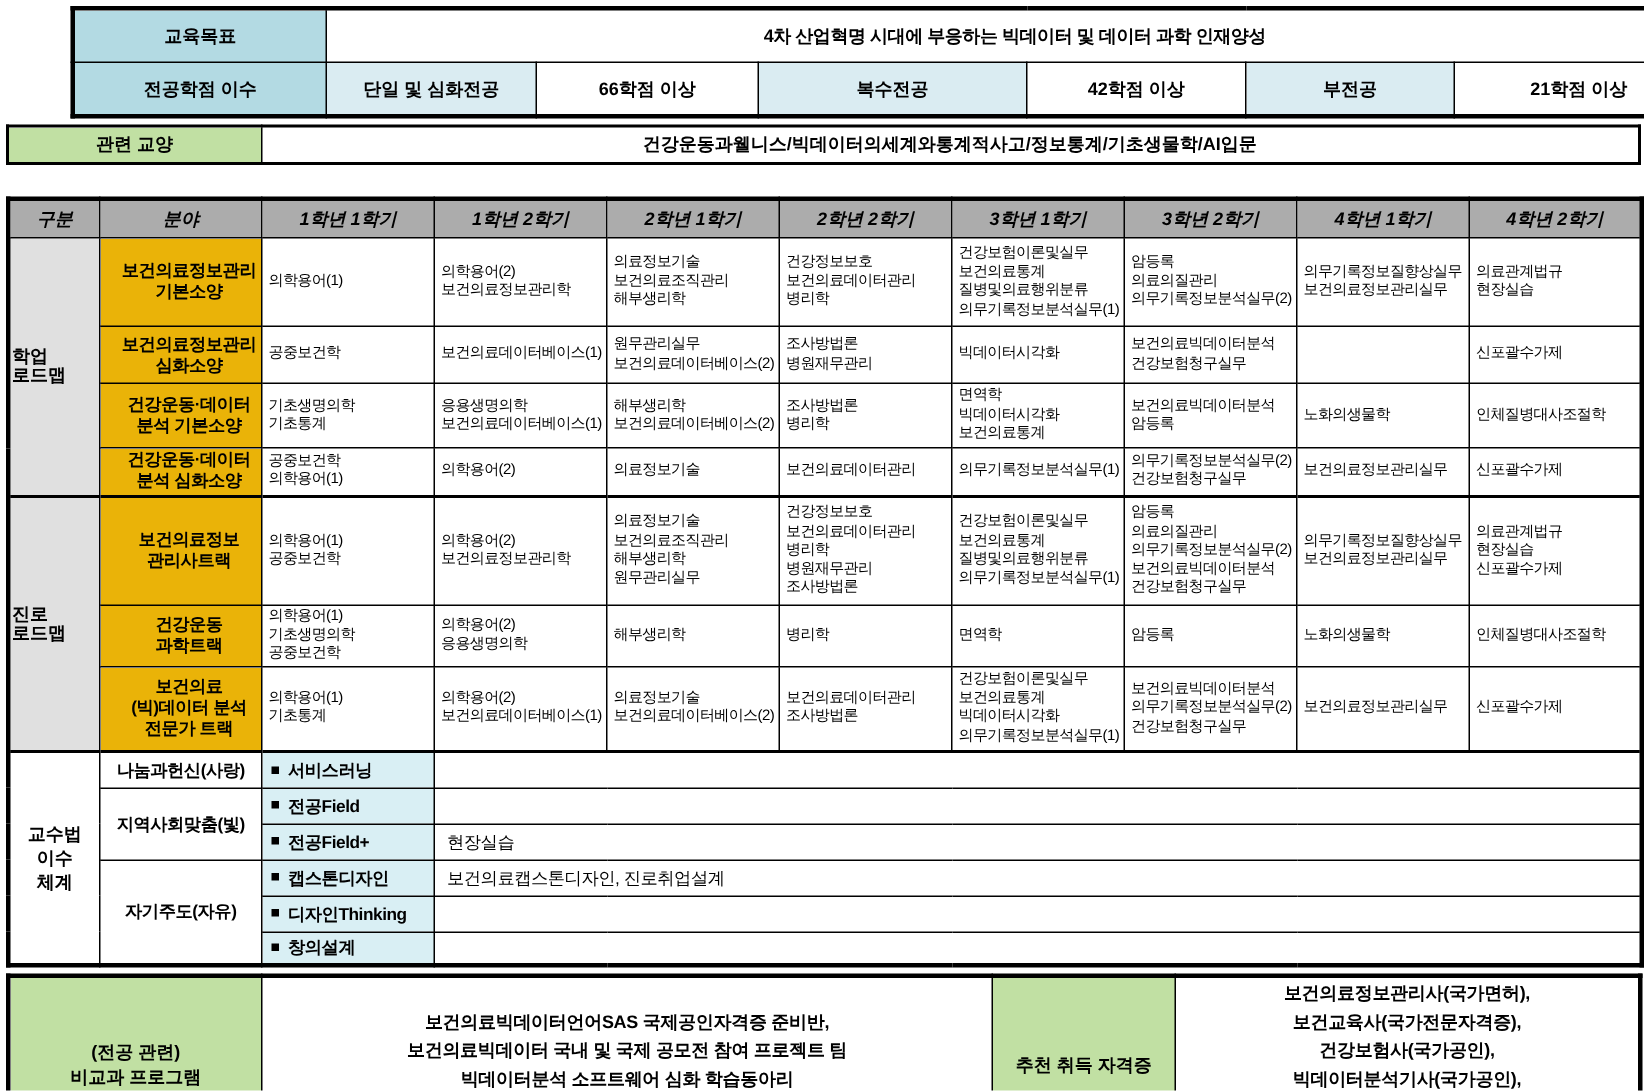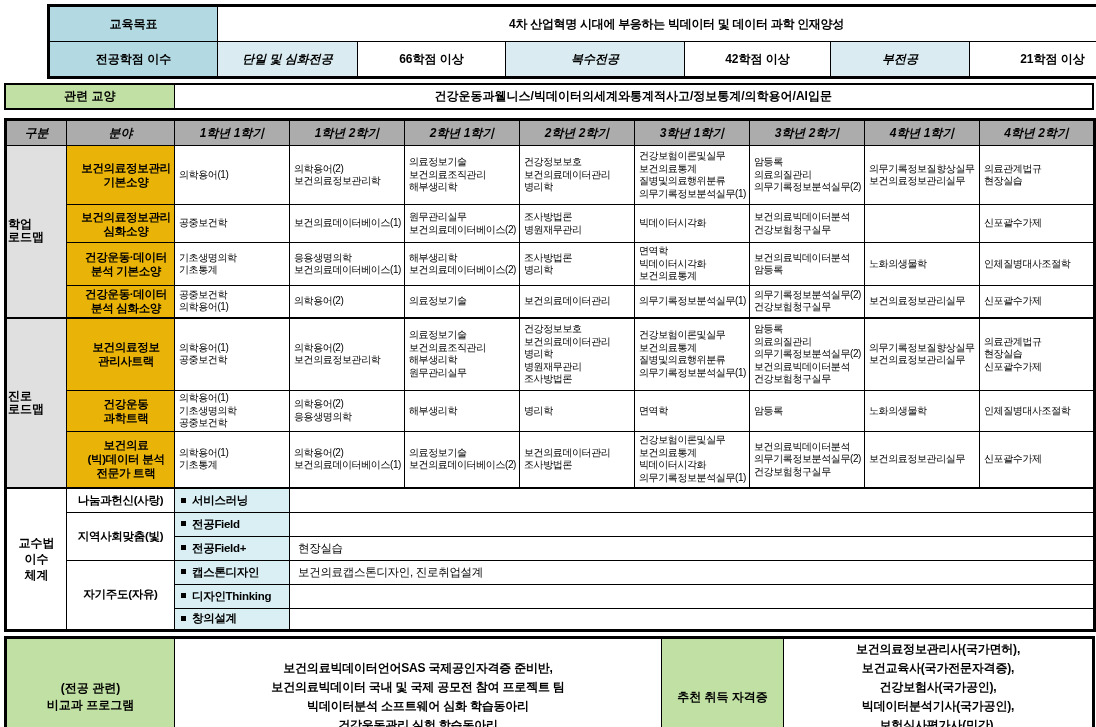--- a/index.html
+++ b/index.html
@@ -8,23 +8,23 @@
     font-family:"Liberation Sans","DejaVu Sans",sans-serif;
     color:#000;box-sizing:border-box;padding:4px;
   }
   table{border-collapse:collapse;table-layout:fixed;}
   td{border:1px solid #000;overflow:hidden;vertical-align:middle;}
   .pre{white-space:pre-line;}
   
   #t-top{width:1088px;margin-bottom:4px;border:3px solid #000;margin-left:43px;}
   #t-top td{height:32px;text-align:center;font-weight:bold;font-size:12px;}
   .blue{background:#B3DAE3;}
-  .lblue{background:#DAECF2;font-style:italic;}
+  .lblue{background:#DAECF2;}
   .title-cell{font-size:13px;letter-spacing:-0.3px;}
-  #t-liberal{width:1088px;margin-bottom:8px;border:2.5px solid #000;}
+  #t-liberal{width:1088px;margin-bottom:21px;border:2.5px solid #000;}
   #t-liberal td{height:21px;text-align:center;font-weight:bold;font-size:12px;}
   .green{background:#C1E0A3;}
   
   #t-main{width:1089px;margin-bottom:4px;border:3px solid #000;}
   .hdr{background:#ACACAC;text-align:center;font-weight:bold;font-size:12px;height:22px;font-style:italic;}
   .grp{background:#E0E0E0;text-align:left;font-weight:bold;font-size:12px;line-height:13px;}
   .grp-w{background:#fff;text-align:center;font-weight:bold;font-size:12px;line-height:16px;}
   .field{background:#eab308;text-align:center;font-weight:bold;font-size:11.5px;line-height:14px;letter-spacing:-0.3px;padding-left:12px;}
   .c{font-size:10px;line-height:12.5px;letter-spacing:-0.4px;text-align:left;padding:1px 1px 1px 4px;}
   .sec-top td, td.sec-top{border-top:2.5px solid #000;}
@@ -69,21 +69,21 @@
   </table>
 
 <table id="t-liberal">
   <colgroup>
       <col style="width:169px">
       <col style="width:919px">
     </colgroup>
   <tbody>
       <tr>
     <td class="green">관련 교양</td>
-    <td>건강운동과웰니스/빅데이터의세계와통계적사고/정보통계/의학용어/AI입문</td>
+    <td>건강운동과웰니스/빅데이터의세계와통계적사고/정보통계/기초생물학/AI입문</td>
   </tr>
 </tbody>
   </table>
 
 <table id="t-main">
   <colgroup>
       <col style="width:61px">
       <col style="width:108px">
       <col style="width:115px">
       <col style="width:115px">

